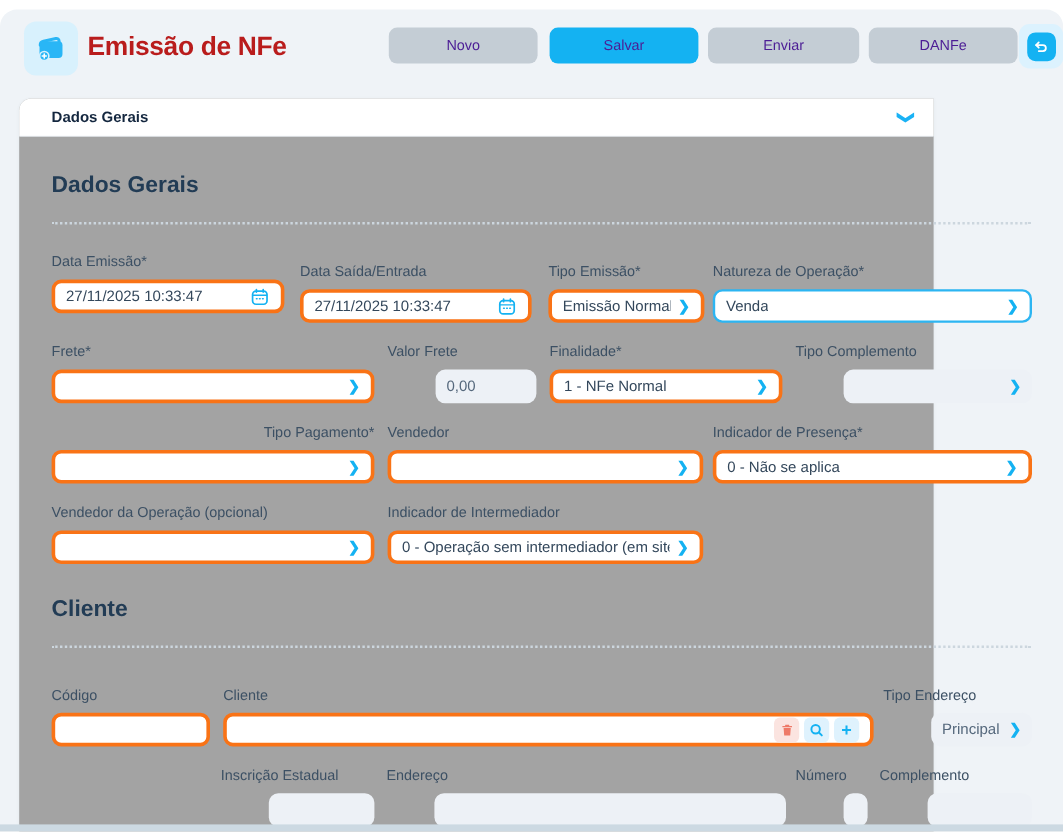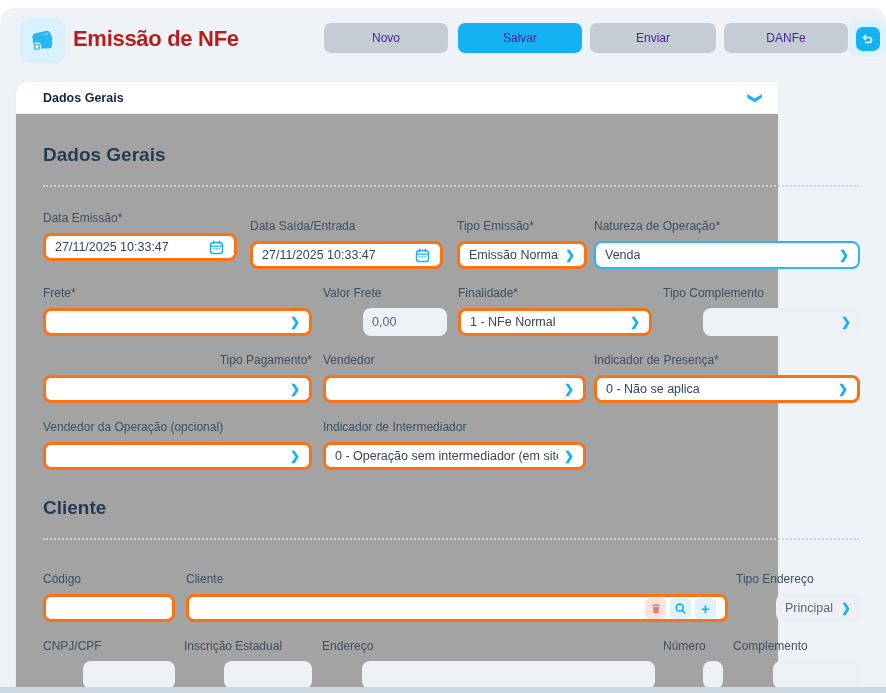--- a/index.html
+++ b/index.html
@@ -233,26 +233,20 @@
       </div>
     </div>
     <div class="f" style="left:720px;top:490px;width:124px;">
       <div class="lb">Tipo Endereço</div>
       <div class="inp dis">
         <span class="val">Principal</span>
         <span class="chv">❯</span>
       </div>
     </div>
 
-    <div class="f" style="left:27px;top:557px;width:132px;">
-      <div class="lb">CNPJ/CPF</div>
-      <div class="inp dis">
-        <span class="val"></span>
-      </div>
-    </div>
     <div class="f" style="left:168px;top:557px;width:128px;">
       <div class="lb">Inscrição Estadual</div>
       <div class="inp dis">
         <span class="val"></span>
       </div>
     </div>
     <div class="f" style="left:306px;top:557px;width:333px;">
       <div class="lb">Endereço</div>
       <div class="inp dis">
         <span class="val"></span>

